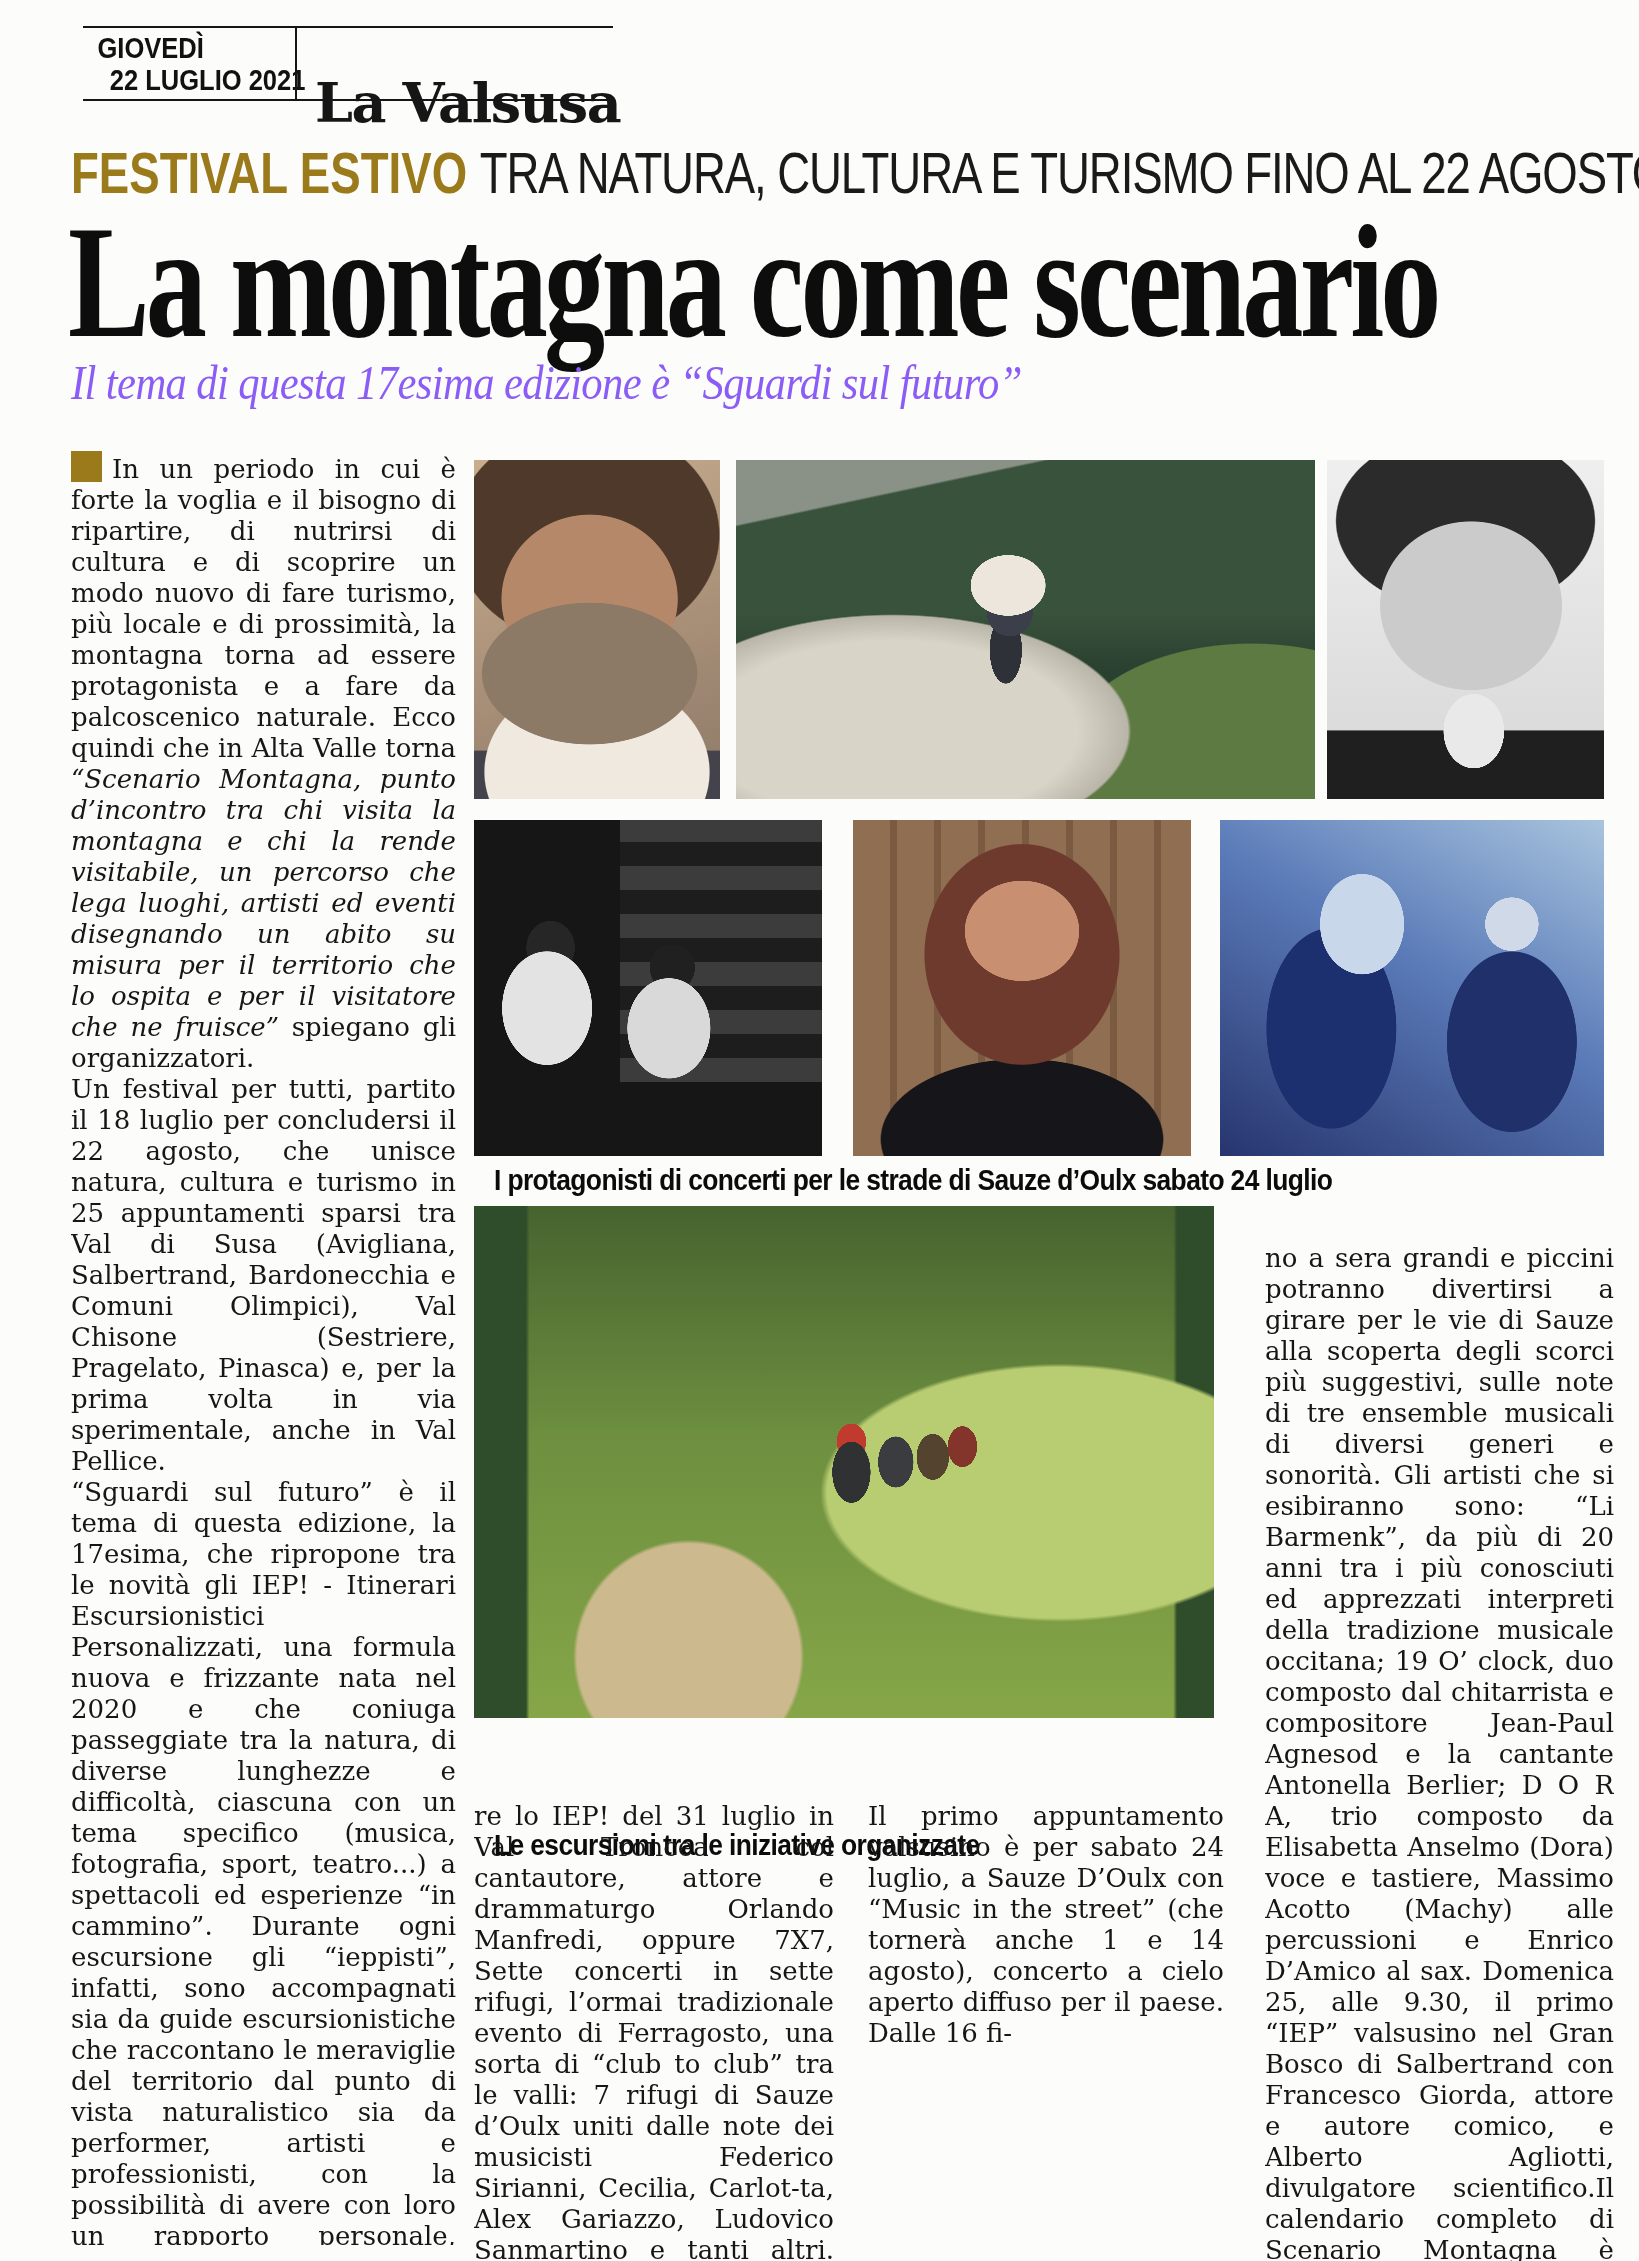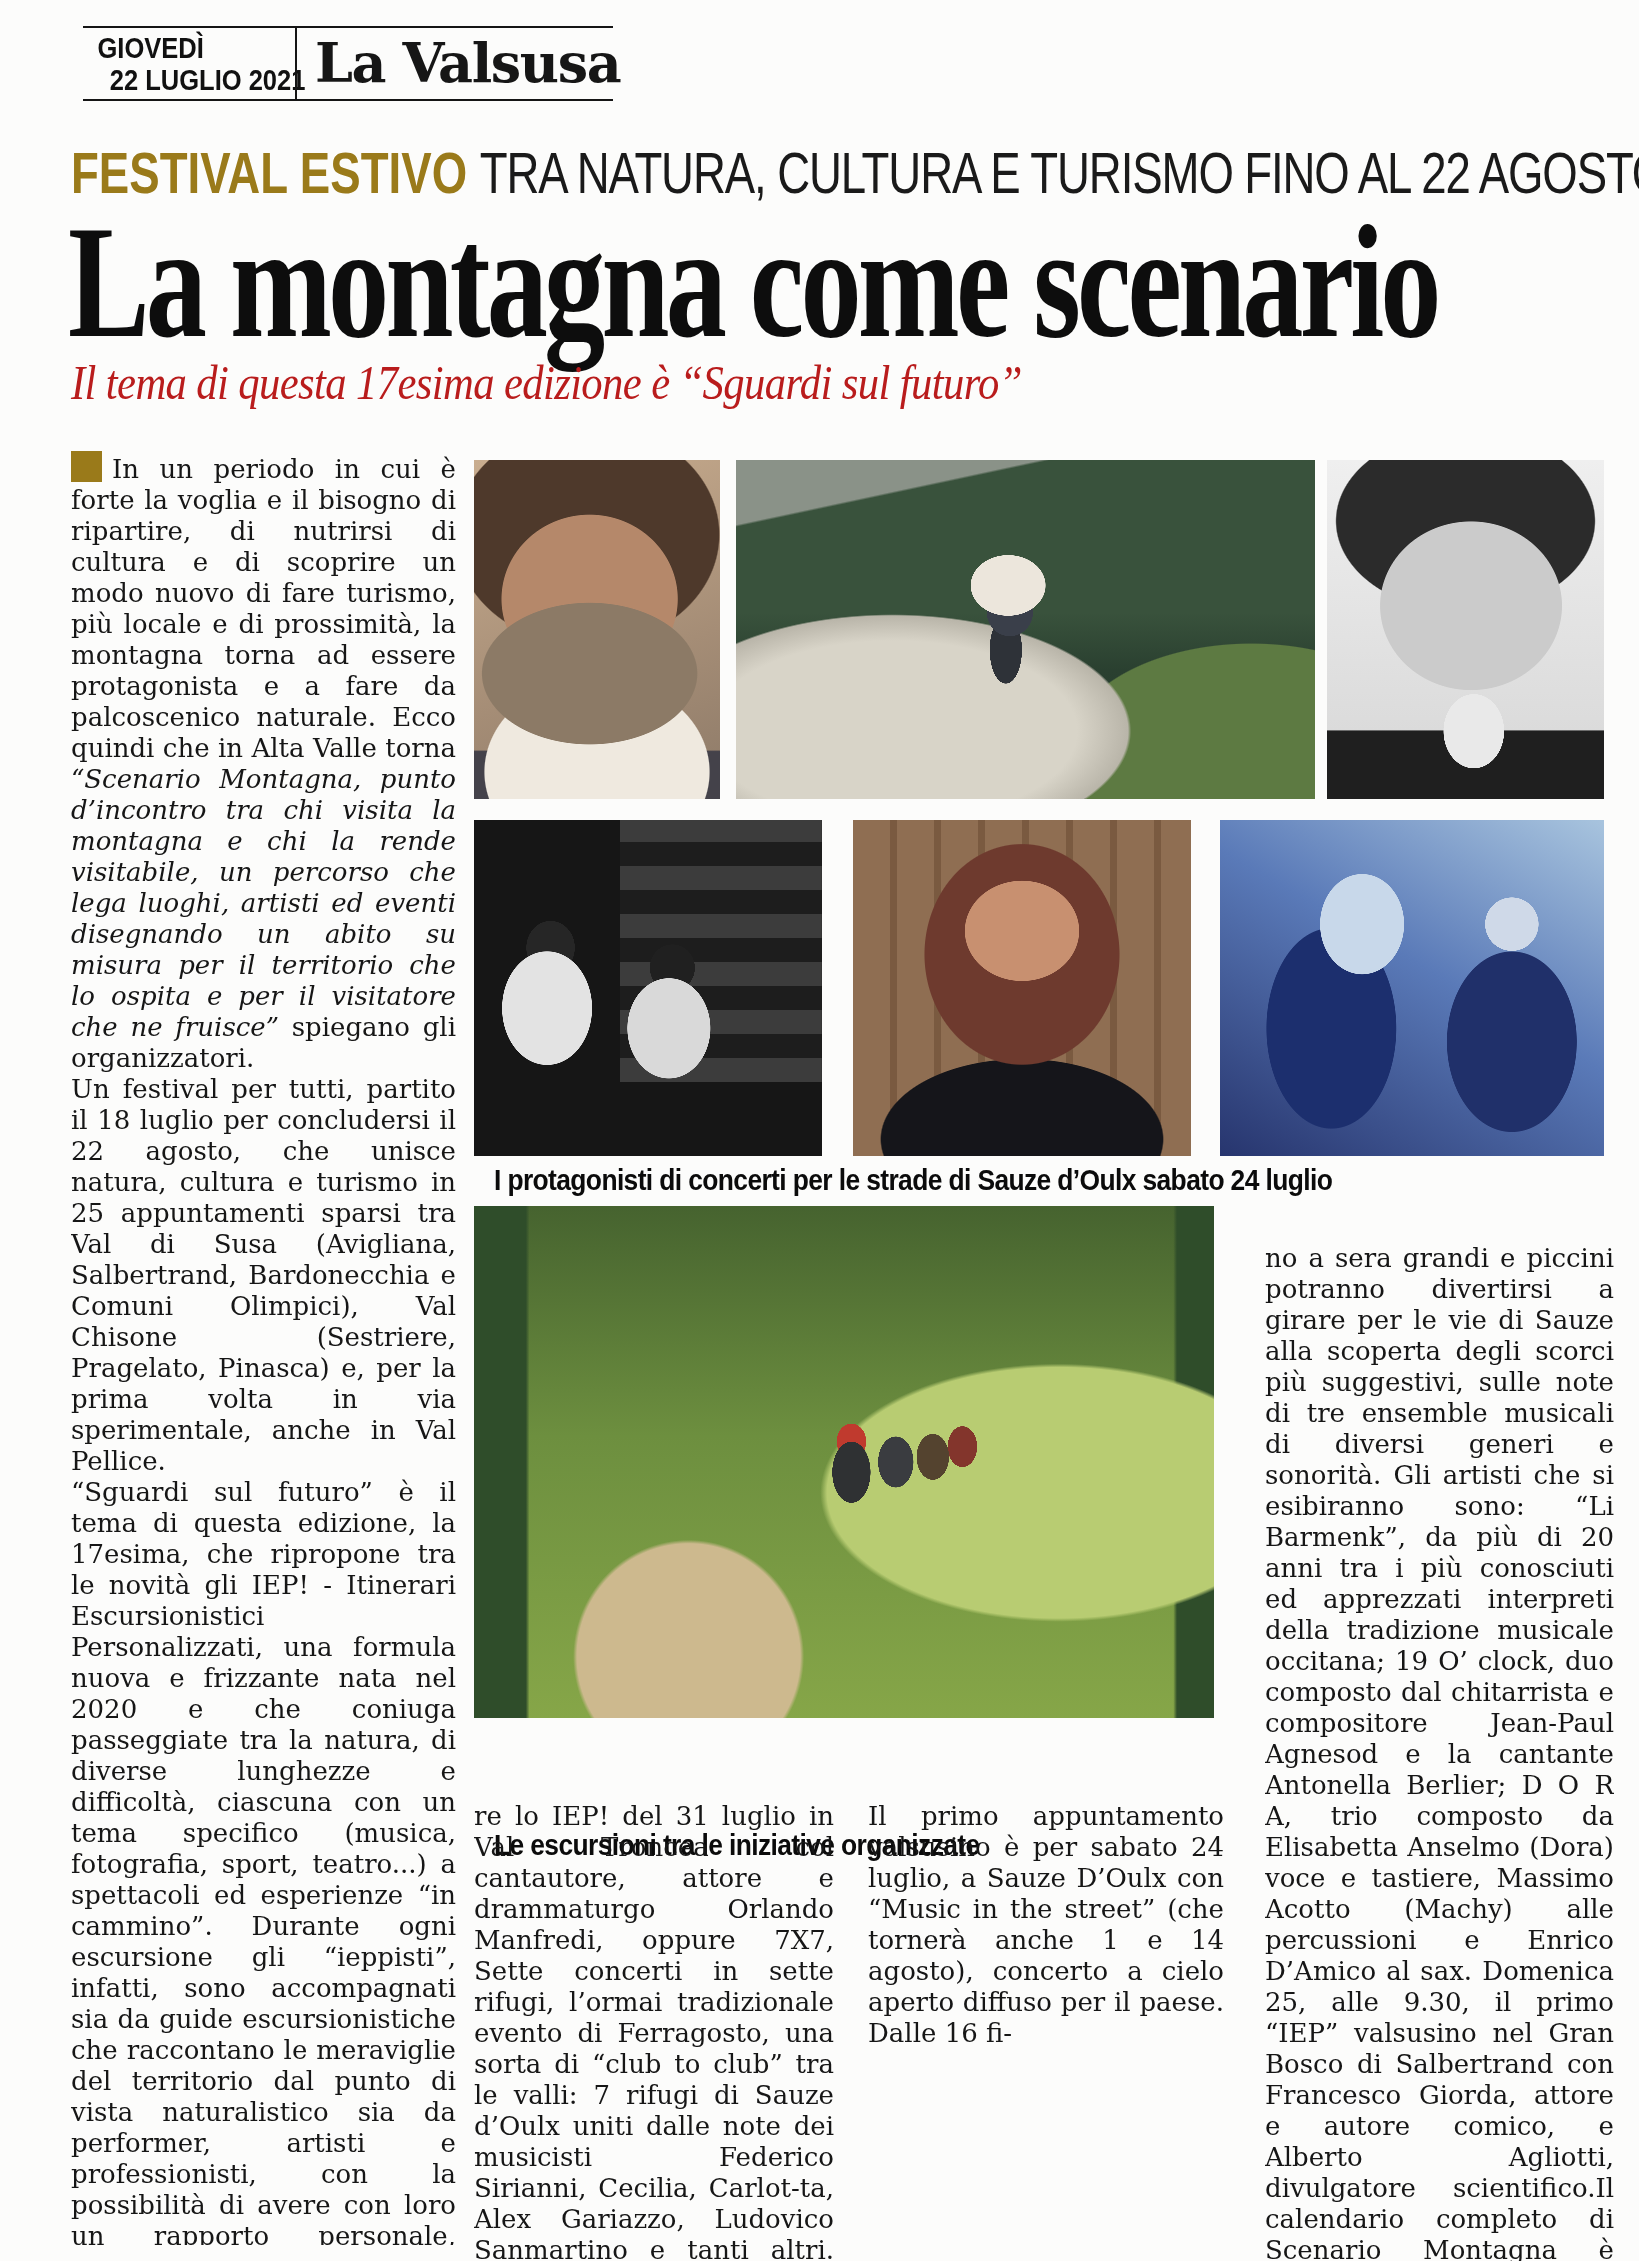--- a/index.html
+++ b/index.html
@@ -7,31 +7,31 @@
     width:1640px;height:2261px;position:relative;background:#fcfcfb;
     font-family:"DejaVu Serif", serif;color:#141414;overflow:hidden;
   }
   .abs{position:absolute;}
   
   .rule{background:#151515;}
   .mast-date{font-family:"Liberation Sans", sans-serif;font-weight:bold;
     font-size:29px;line-height:32px;text-align:left;color:#111;}
   .mast-date .inner{display:inline-block;transform:scaleX(.88);transform-origin:right center;white-space:nowrap;}
   .logo{font-family:"DejaVu Serif", serif;font-weight:bold;font-size:54px;
-    letter-spacing:-1.4px;color:#161616;white-space:nowrap;}
+    letter-spacing:-1.4px;color:#161616;white-space:nowrap;margin-top:40px;}
   
   .kicker{font-family:"Liberation Sans", sans-serif;font-size:57px;white-space:nowrap;}
   .kicker .squeeze{display:inline-block;transform:scaleX(.80);transform-origin:left center;}
   .kicker .lbl{font-weight:bold;color:#9a7a1a;}
   .kicker .txt{font-weight:normal;color:#1a1a1a;letter-spacing:-1.4px;}
   .headline{font-family:"Liberation Serif", serif;font-weight:bold;font-size:161px;
     line-height:1;color:#0d0d0d;white-space:nowrap;}
   .headline .squeeze{display:inline-block;transform:scaleX(.76);transform-origin:left center;letter-spacing:-5px;}
   .subhead{font-family:"Liberation Serif", serif;font-style:italic;font-size:49px;
-    color:#b91c1c;white-space:nowrap;}
+    color:#8b5cf6;white-space:nowrap;}
   .subhead .squeeze{display:inline-block;transform:scaleX(.87);transform-origin:left center;letter-spacing:-0.7px;}
   
   .bodycol{font-size:26px;line-height:31px;text-align:justify;color:#161616;overflow:hidden;}
   .bodycol p{margin:0;padding:0;}
   .bullet{display:inline-block;width:31px;height:31px;background:#9a7a1a;
     margin-right:10px;vertical-align:-4.3px;}
   .ital{font-style:italic;}
   
   .caption{font-family:"Liberation Sans", sans-serif;font-weight:bold;font-size:30px;
     color:#0b0b0b;white-space:nowrap;margin-left:20px;}

